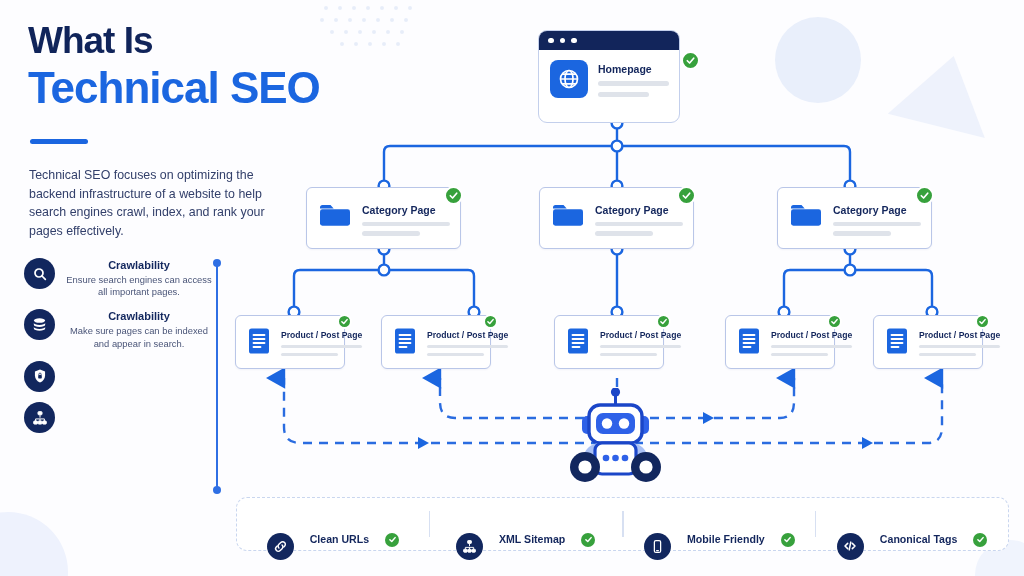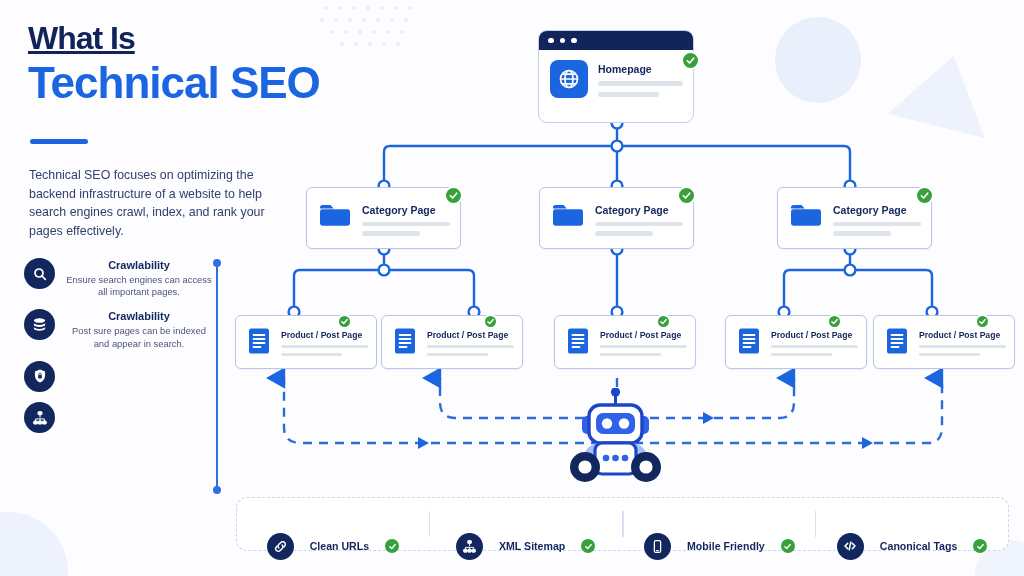--- a/index.html
+++ b/index.html
@@ -14,21 +14,21 @@
   .deco { position:absolute; pointer-events:none; }
   .deco-circle-tr { width:86px; height:86px; border-radius:50%; background:#e9effb; left:775px; top:17px; }
   .deco-tri-tr { width:0; height:0; border-left:50px solid transparent; border-right:50px solid transparent;
                  border-bottom:72px solid #eef2fc; left:895px; top:55px; transform:rotate(14deg); }
   .deco-circle-bl { width:120px; height:120px; border-radius:50%; background:#eef2fd; left:-52px; top:512px; }
   .deco-circle-br { width:70px; height:70px; border-radius:50%; background:#f0f4fd; left:975px; top:540px; }
   .deco-dots { left:318px; top:2px; width:104px; height:48px; opacity:.85; }
 
   
   .title { position:absolute; left:28px; top:22px; }
-  .title-line1 { font-size:32px; font-weight:700; letter-spacing:-1px; color:#10245a; line-height:1.05;text-decoration:underline; }
+  .title-line1 { font-size:37px; font-weight:700; letter-spacing:-1px; color:#10245a; line-height:1.05; }
   .title-line2 { font-size:44px; font-weight:700; letter-spacing:-1px; color:#1b66e0; line-height:1.05; margin-top:4px;}
   .title-rule { position:absolute; left:30px; top:139px; width:58px; height:5px; background:#1b66e0; border-radius:3px; }
 
   .intro { position:absolute; left:29px; top:166px; width:245px;
            font-size:12.4px; line-height:18.6px; color:#33406b; }
 
   .features { position:absolute; left:24px; top:258px; width:205px; }
   .feature { display:flex; gap:9px; margin-bottom:10.5px; }
   .fi-circle { width:31px; height:31px; border-radius:50%; background:#12275e;
                flex:0 0 31px; display:flex; align-items:center; justify-content:center; }
@@ -39,51 +39,51 @@
 
   .f-railline { position:absolute; left:216px; top:262px; width:2px; height:227px; background:#2f6fe4; }
   .f-raildot { position:absolute; left:213px; width:8px; height:8px; border-radius:50%; background:#2f6fe4; }
 
   
   .svg-links { position:absolute; left:0; top:0; width:1024px; height:576px; }
 
   .card { position:absolute; background:#ffffff; border:1.4px solid #b9c6e8;
           border-radius:6px; box-shadow:0 1px 2px rgba(26,48,110,.05); }
 
-  .browser { left:538px; top:30px; width:156px; height:93px; border:1.4px solid #c3cfec;
+  .browser { left:538px; top:30px; width:142px; height:93px; border:1.4px solid #c3cfec;
              border-radius:9px; overflow:hidden; background:#fff; position:absolute; }
   .browser-bar { height:19px; background:#12255b; display:flex; align-items:center; gap:6px; padding-left:9px; }
   .bdot { width:5.5px; height:5.5px; border-radius:50%; background:#ffffff; }
   .browser-body { display:flex; gap:10px; padding:10px 10px 0 11px; }
   .globe-box { width:38px; height:38px; border-radius:8px; background:#1b66e0;
                display:flex; align-items:center; justify-content:center; flex:0 0 38px; }
   .card-texts { padding-top:3px; flex:1; }
   .card-title { font-size:10.5px; font-weight:700; color:#13265c; white-space:nowrap; }
   .bar { height:5px; border-radius:3px; background:#dfe3ea; margin-top:6px; }
 
   .cat { width:155px; height:62px; }
   .cat .inner { display:flex; gap:9px; padding:13px 10px 0 12px; }
   .cat-icon { flex:0 0 34px; }
-  .prod { width:142px; height:54px; }
+  .prod { width:110px; height:54px; }
   .prod .inner { display:flex; gap:8px; padding:11px 8px 0 11px; }
   .prod-icon { flex:0 0 26px; }
   .prod .card-title { font-size:8.6px; }
   .prod .bar { height:3.6px; margin-top:4.5px; }
   .cat .bar { height:4.4px; margin-top:5.5px; }
 
   .check { position:absolute; width:19px; height:19px; border-radius:50%;
            background:#37a13c; border:2px solid #fff; display:flex;
            align-items:center; justify-content:center; }
   .check.sm { width:15px; height:15px; }
 
   
   .strip { position:absolute; left:236px; top:497px; width:773px; height:54px;
            background:#fff; border:1.3px dashed #c9d6ef; border-radius:11px;
            display:flex; align-items:center; }
-  .strip-item { flex:1; display:flex; align-items:center; justify-content:center; gap:16px;margin-top:44px; }
+  .strip-item { flex:1; display:flex; align-items:flex-start; justify-content:center; gap:16px;margin-top:44px; }
   .strip-ic { width:27px; height:27px; border-radius:50%; background:#12275e;
               display:flex; align-items:center; justify-content:center; flex:0 0 27px; }
   .strip-label { font-size:10.6px; font-weight:700; color:#13265c; white-space:nowrap; }
   .strip-sep { width:1px; height:26px; background:#d7e0f2; }
 
   .robot { position:absolute; left:563px; top:388px; width:105px; height:102px; }
 </style>
 </head>
 <body>
 
@@ -152,21 +152,21 @@
     <div class="feature">
       <div class="fi-circle">
         <svg width="17" height="17" viewBox="0 0 24 24" fill="#fff">
           <ellipse cx="12" cy="6.5" rx="8" ry="3.2"></ellipse>
           <path d="M4 9.5c0 1.8 3.6 3.2 8 3.2s8-1.4 8-3.2v3c0 1.8-3.6 3.2-8 3.2s-8-1.4-8-3.2z"></path>
           <path d="M4 15c0 1.8 3.6 3.2 8 3.2s8-1.4 8-3.2v2.6c0 1.8-3.6 3.2-8 3.2s-8-1.4-8-3.2z"></path>
         </svg>
       </div>
       <div class="f-text">
         <div class="f-title">Crawlability</div>
-        <div class="f-desc">Post sure pages can be indexed and appear in search.</div>
+        <div class="f-desc">Make sure pages can be indexed and appear in search.</div>
       </div>
     </div>
 
 
     <div class="feature">
       <div class="fi-circle">
         <svg width="16" height="16" viewBox="0 0 24 24" fill="#fff">
           <path d="M12 2.2 4.4 5.4v6c0 4.8 3.2 8.9 7.6 10.4 4.4-1.5 7.6-5.6 7.6-10.4v-6z"></path>
           <rect x="9.3" y="10.6" width="5.4" height="5" rx="1" fill="#12275e"></rect>
           <path d="M10.3 10.6v-1.3a1.7 1.7 0 0 1 3.4 0v1.3" stroke="#12275e" stroke-width="1.2" fill="none"></path>

